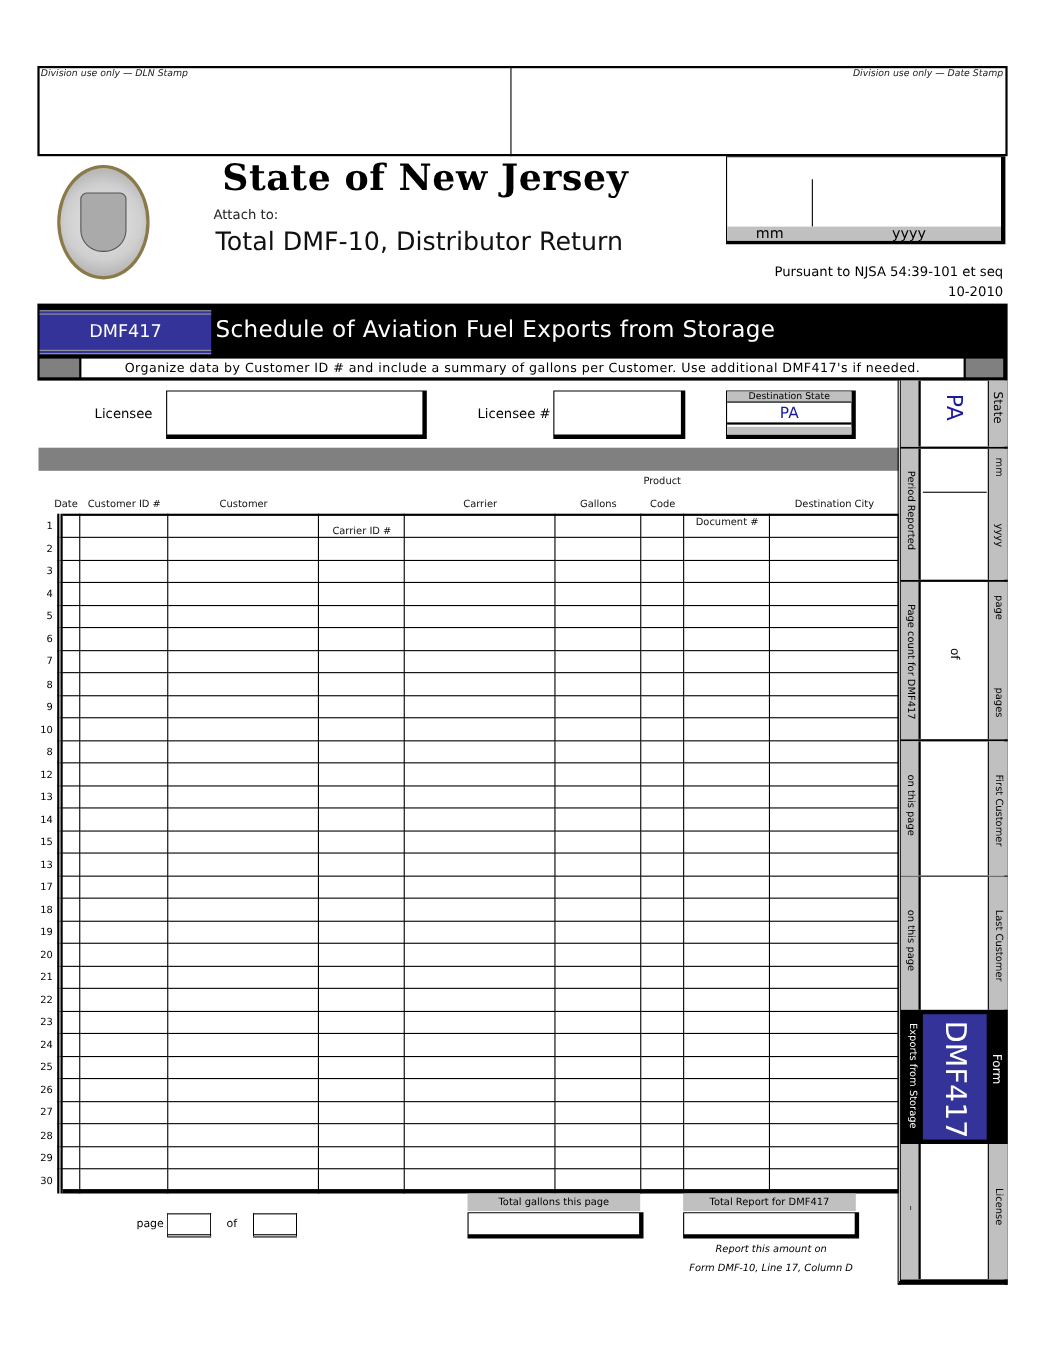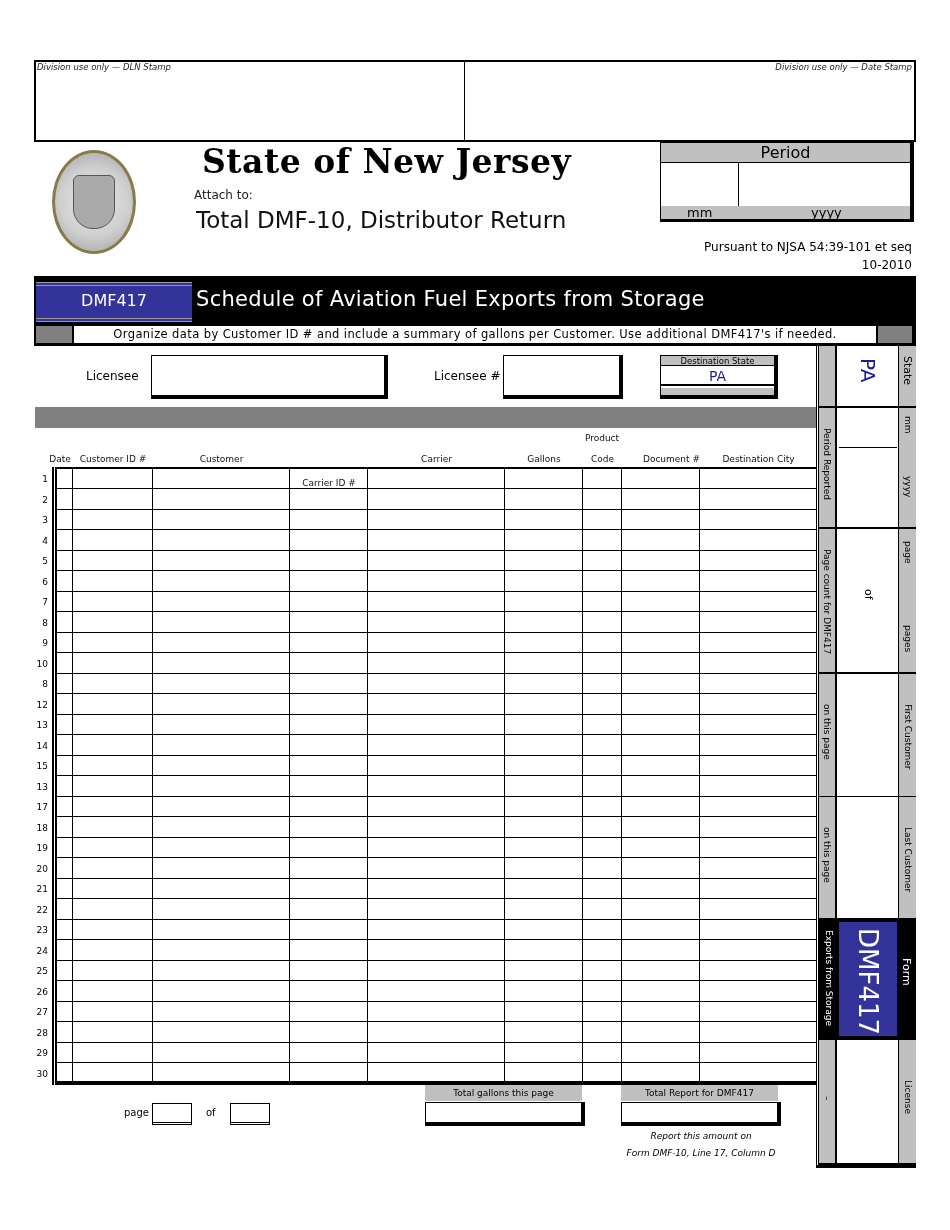--- a/index.html
+++ b/index.html
@@ -54,21 +54,20 @@
 <div class="abs stamp-label" style="right:38px; top:62px;">Division use only — Date Stamp</div>
 
 <div class="abs seal">
     <div class="seal-inner"></div>
   </div>
 <div class="abs title-nj">State of New Jersey</div>
 <div class="abs attach">Attach to:</div>
 <div class="abs form-name">Total DMF-10, Distributor Return</div>
 
 <div class="abs period-box">
-  <div class="abs period-head">Period</div>
   <div class="abs period-mm"></div>
   <div class="abs" style="left:79px; top:20px; width:170px; height:43px;"></div>
   <div class="abs period-foot">
     <span class="abs" style="left:26px;">mm</span>
     <span class="abs" style="left:150px;">yyyy</span>
   </div>
 </div>
 <div class="abs pursuant">
   <div>Pursuant to NJSA 54:39-101 et seq</div>
   <div>10-2010</div>
@@ -95,21 +94,21 @@
 <div class="abs gray-bar"></div>
 
 <div class="abs col-head" style="left:584px; top:433px; width:36px;">Product</div>
 <div class="abs col-head" style="left:47px; top:454px; width:26px;">Date</div>
 <div class="abs col-head" style="left:73px; top:454px; width:80px;">Customer ID #</div>
 <div class="abs col-head" style="left:153px; top:454px; width:137px;">Customer</div>
 <div class="abs col-head" style="left:290px; top:478px; width:78px;">Carrier ID #</div>
 <div class="abs col-head" style="left:368px; top:454px; width:137px;">Carrier</div>
 <div class="abs col-head" style="left:505px; top:454px; width:78px;">Gallons</div>
 <div class="abs col-head" style="left:583px; top:454px; width:39px;">Code</div>
-<div class="abs col-head" style="left:622px; top:454px; width:78px;text-align:right;">Document #</div>
+<div class="abs col-head" style="left:622px; top:470px; width:78px;">Document #</div>
 <div class="abs col-head" style="left:700px; top:454px; width:117px;">Destination City</div>
 
 <div class="abs" style="left:30px; top:469px; width:18px;" id="rownums">
     <div class="row-num" style="height: 20.5px; line-height: 20.5px;">1</div>
     <div class="row-num" style="height: 20.5px; line-height: 20.5px;">2</div>
     <div class="row-num" style="height: 20.5px; line-height: 20.5px;">3</div>
     <div class="row-num" style="height: 20.5px; line-height: 20.5px;">4</div>
     <div class="row-num" style="height: 20.5px; line-height: 20.5px;">5</div>
     <div class="row-num" style="height: 20.5px; line-height: 20.5px;">6</div>
     <div class="row-num" style="height: 20.5px; line-height: 20.5px;">7</div>

